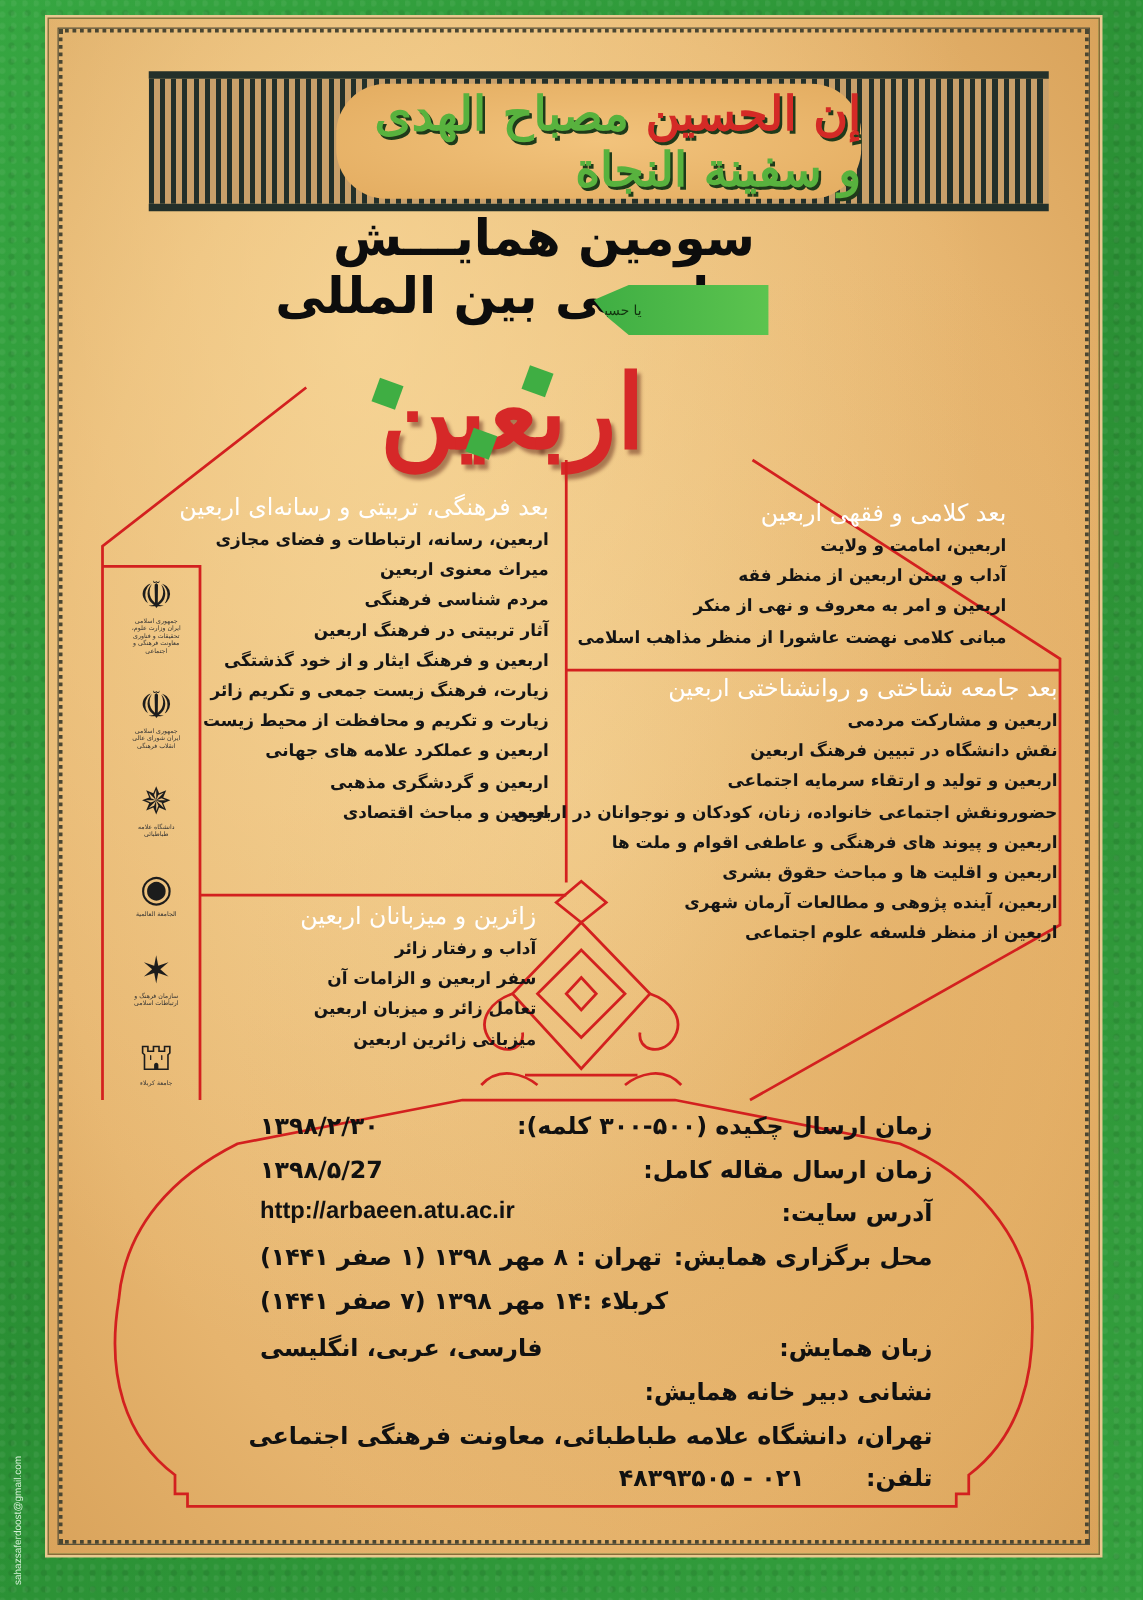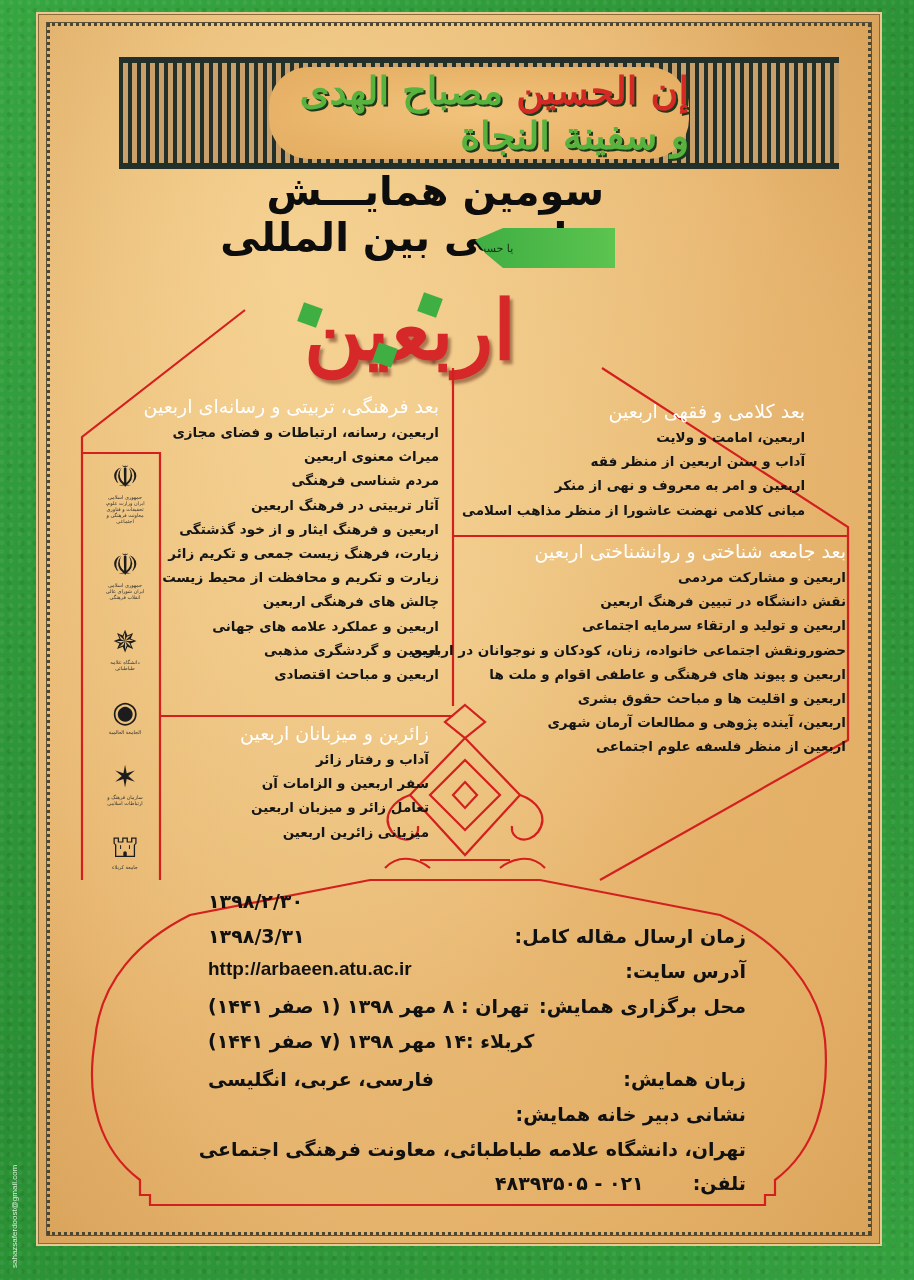--- a/index.html
+++ b/index.html
@@ -158,21 +158,20 @@
 <div class="section sec-farhangi">
   <h3>بعد فرهنگی، تربیتی و رسانه‌ای اربعین</h3>
   <ul>
     <li>اربعین، رسانه،  ارتباطات و فضای مجازی</li>
     <li>میراث معنوی اربعین</li>
     <li>مردم شناسی فرهنگی</li>
     <li>آثار تربیتی در فرهنگ اربعین</li>
     <li>اربعین و فرهنگ ایثار و از خود گذشتگی</li>
     <li>زیارت، فرهنگ زیست جمعی و تکریم زائر</li>
     <li>زیارت و تکریم و محافظت از محیط زیست</li>
-    <li>چالش های فرهنگی اربعین</li>
     <li>اربعین و عملکرد علامه های جهانی</li>
     <li>اربعین و گردشگری مذهبی</li>
     <li>اربعین و مباحث اقتصادی</li>
   </ul>
 </div>
 
 <div class="section sec-kalami" style="right:auto;left:462px;text-align:left;">
   <h3 style="text-align:right">بعد کلامی و فقهی اربعین</h3>
   <ul>
     <li>اربعین، امامت و ولایت</li>
@@ -227,24 +226,25 @@
       <div class="mark">✶</div>
       <div class="cap">سازمان فرهنگ و ارتباطات اسلامی</div>
     </div>
   <div class="logo">
       <div class="mark">⛫</div>
       <div class="cap">جامعة کربلاء</div>
     </div>
 </div>
 
 <div class="info" style="left:0;top:0;width:914px;height:1280px;">
+  <div class="row" style="right:168px;top:890px;">زمان ارسال چکیده (۵۰۰-۳۰۰ کلمه):</div>
   <div class="row" style="left:208px;top:890px;">۱۳۹۸/۲/۳۰</div>
 
   <div class="row" style="right:168px;top:925px;">زمان ارسال مقاله کامل:</div>
-  <div class="row" style="left:208px;top:925px;">۱۳۹۸/3/۳۱</div>
+  <div class="row" style="left:208px;top:925px;">۱۳۹۸/۵/27</div>
 
   <div class="row" style="right:168px;top:960px;">آدرس سایت:</div>
   <div class="row url" style="left:208px;top:958px;">http://arbaeen.atu.ac.ir</div>
 
   <div class="row" style="right:168px;top:995px;">محل برگزاری همایش:</div>
   <div class="row" style="left:208px;top:995px;">تهران : ۸ مهر ۱۳۹۸ (۱ صفر ۱۴۴۱)</div>
   <div class="row" style="left:208px;top:1030px;">کربلاء :۱۴ مهر ۱۳۹۸ (۷ صفر ۱۴۴۱)</div>
 
   <div class="row" style="right:168px;top:1068px;">زبان همایش:</div>
   <div class="row" style="left:208px;top:1068px;">فارسی، عربی، انگلیسی</div>

